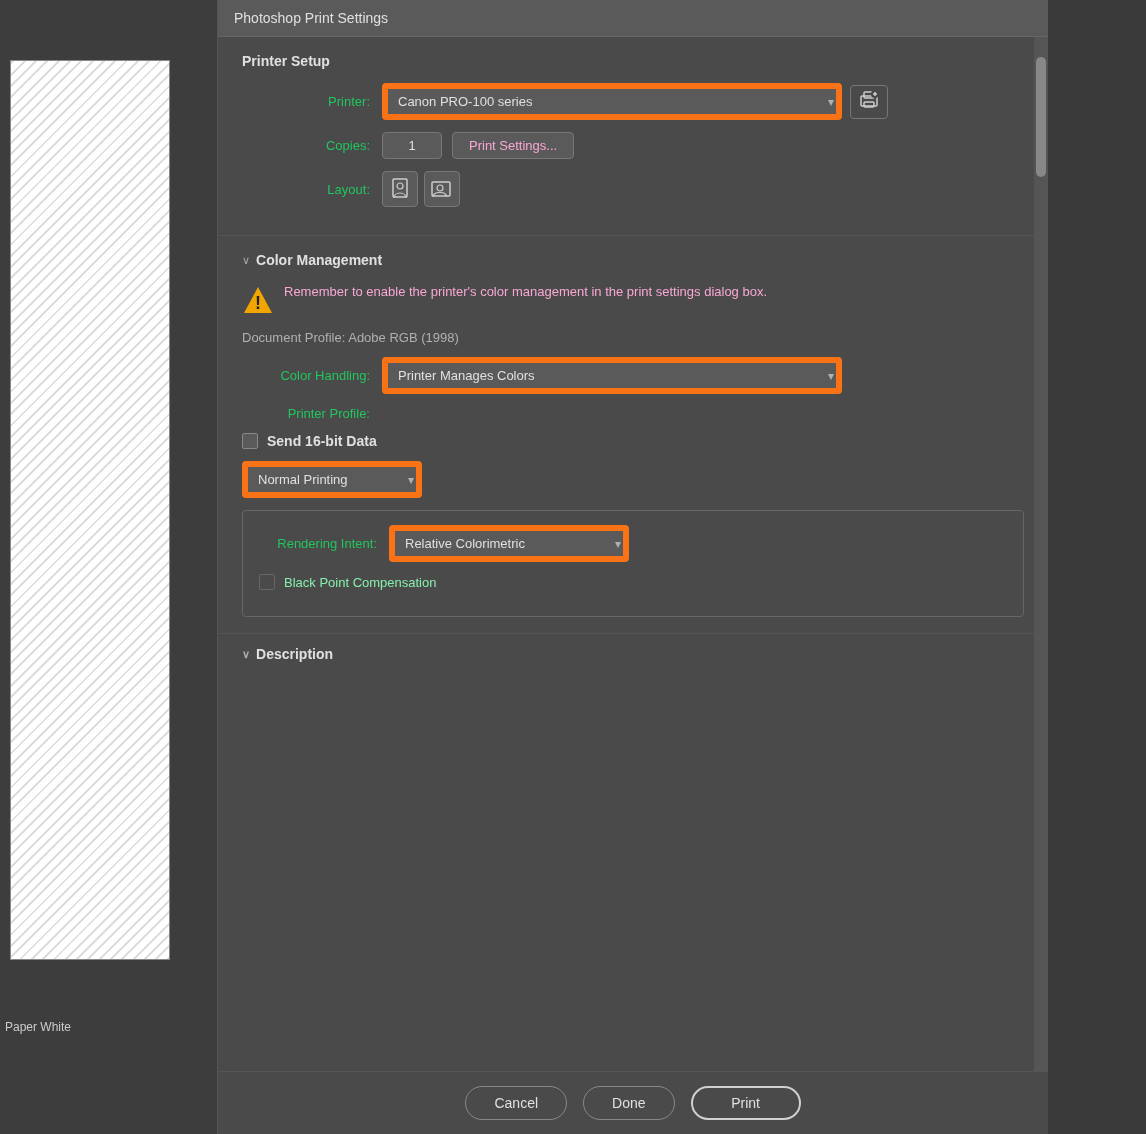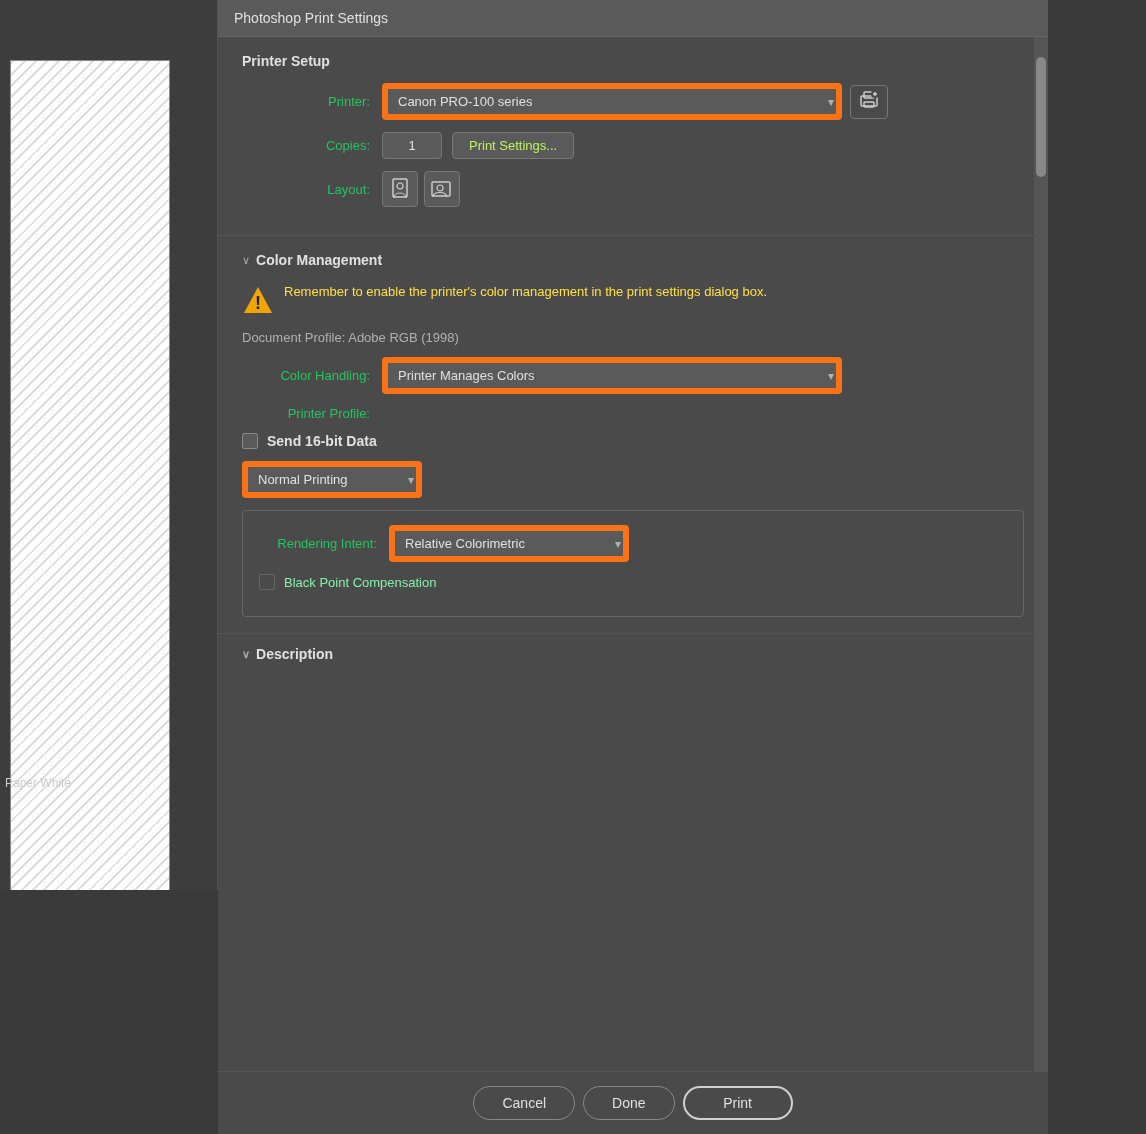--- a/index.html
+++ b/index.html
@@ -13,21 +13,21 @@
       overflow: hidden;
       position: relative;
     }
 
     
     .preview-panel {
       position: absolute;
       left: 0;
       top: 0;
       width: 218px;
-      height: 890px;
+      height: 1134px;
       background: #3d3d3d;
       border-right: 1px solid #555;
       overflow: hidden;
     }
     .preview-canvas {
       position: absolute;
       top: 60px;
       left: 10px;
       width: 160px;
       height: 900px;
@@ -188,21 +188,21 @@
       cursor: pointer;
       color: #ccc;
       font-size: 16px;
     }
 
     
     .btn {
       background: #5a5a5a;
       border: 1px solid #777;
       border-radius: 4px;
-      color: #bef264;
+      color: #f9a8d4;
       padding: 5px 16px;
       font-size: 13px;
       cursor: pointer;
     }
 
     
     .copies-input {
       background: #5a5a5a;
       border: 1px solid #777;
       border-radius: 4px;
@@ -243,21 +243,21 @@
       gap: 10px;
       margin-bottom: 14px;
     }
     .warning-triangle {
       width: 32px;
       height: 32px;
       flex-shrink: 0;
       margin-top: 2px;
     }
     .warning-text {
-      color: #fde047;
+      color: #f9a8d4;
       font-size: 13px;
       line-height: 1.5;
     }
 
     
     .doc-profile {
       color: #b0b0b0;
       font-size: 13px;
       margin-bottom: 12px;
       margin-left: 0;
@@ -300,21 +300,21 @@
       border-radius: 4px;
       padding: 14px 16px;
       margin-top: 4px;
     }
 
     
     .dialog-footer {
       padding: 14px 24px;
       display: flex;
       justify-content: center;
-      gap: 8px;
+      gap: 16px;
       background: #4a4a4a;
       border-top: 1px solid #555;
       flex-shrink: 0;
     }
     .btn-pill {
       background: transparent;
       border: 1px solid #888;
       border-radius: 20px;
       color: #e0e0e0;
       padding: 7px 28px;

